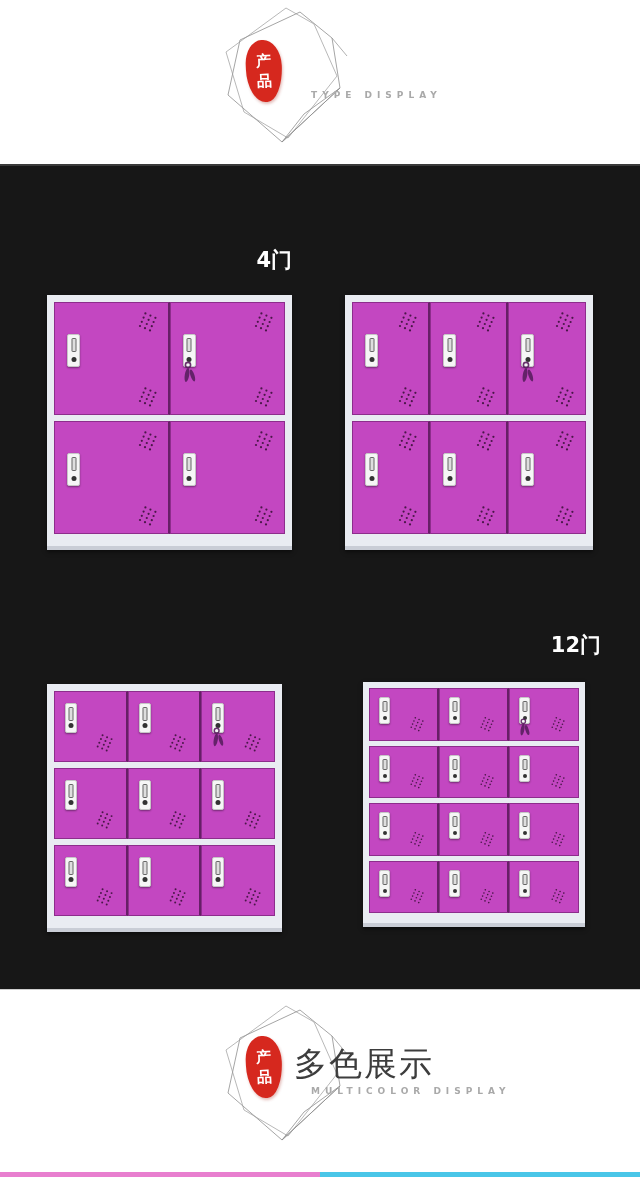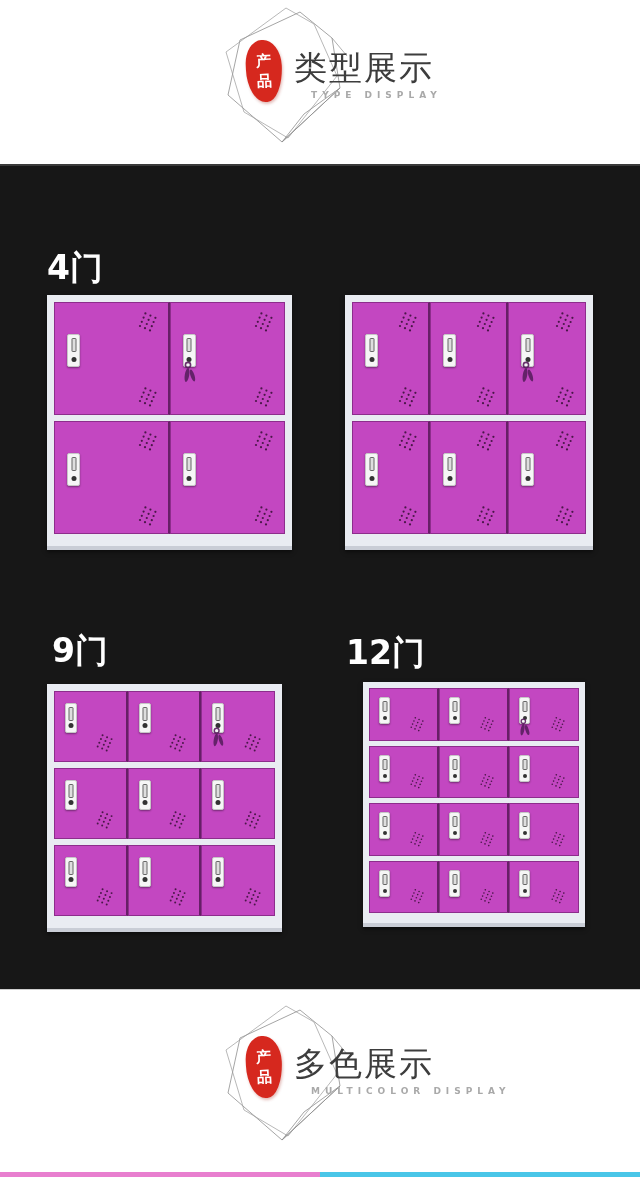--- a/index.html
+++ b/index.html
@@ -34,26 +34,26 @@
   .footer-banner .banner-subtitle { top:96px; }
 
   
   .black-section {
     position:absolute; top:164px; left:0; width:640px; height:826px;
     background:var(--bg-dark,#171717);
     border-top:2px solid #3a3a3a; border-bottom:1px solid #cfcfcf;
   }
   .locker-label {
     position:absolute; color:var(--label-color,#fff); font-weight:bold;
-    font-size:33px; text-align:left; white-space:nowrap;
+    font-size:21px; text-align:right; white-space:nowrap;
   }
   .label-0 { left:47px;  width:245px; top:80px; }
   .label-1 { left:345px; width:248px; top:80px; }
   .label-2 { left:52px;  width:245px; top:463px; }
-  .label-3 { left:346px; width:222px; top:465px; }
+  .label-3 { left:379px; width:222px; top:465px; }
 
   
   .locker { position:absolute; background:var(--frame,#e9ecf2); box-shadow:0 2px 4px rgba(0,0,0,.5); }
   .locker::after { content:""; position:absolute; left:0; bottom:0; width:100%; height:4px; background:var(--base,#c9cdd6); }
   .locker-0 { left:47px;  top:129px; width:245px; height:255px; }
   .locker-1 { left:345px; top:129px; width:248px; height:255px; }
   .locker-2 { left:47px;  top:518px; width:235px; height:248px; }
   .locker-3 { left:363px; top:516px; width:222px; height:245px; }
 
   .doors { position:absolute; left:7px; right:7px; top:7px; bottom:16px; display:grid; column-gap:0; row-gap:6px; }
@@ -109,27 +109,25 @@
     <svg class="ornament" width="132" height="142" viewBox="0 0 132 142">
       <polygon points="84,6 24,34 12,89 66,136 124,82 116,32" stroke="#8f8f8f" stroke-width="1" fill="none" opacity="0.8"></polygon>
       <polygon points="70,2 10,46 28,106 72,132 121,70 98,18" stroke="#9a9a9a" stroke-width="1" fill="none" opacity="0.7"></polygon>
       <polyline points="66,136 124,82 88,108 66,136" stroke="#8f8f8f" stroke-width="1" fill="none" opacity="0.8"></polyline>
       <line x1="116" y1="32" x2="131" y2="50" stroke="#8f8f8f" stroke-width="1" opacity="0.7"></line>
     </svg>
     <div class="seal">
       <span>产</span>
       <span>品</span>
     </div>
-    <div class="banner-title">类型展示</div>
     <div class="banner-subtitle">TYPE DISPLAY</div>
   </div>
 
   <div class="black-section">
     <div class="locker-label label-0">4门</div>
-    <div class="locker-label label-2">9门</div>
     <div class="locker-label label-3">12门</div>
 
     <div class="locker locker-0">
         <div class="doors" style="grid-template-columns: repeat(2, 1fr); grid-template-rows: repeat(2, 1fr);">
           <div class="door">
             <div class="handle">
               <div class="slot"></div>
               <div class="keyhole"></div>
             </div>
             <div class="vent vent-tr">

